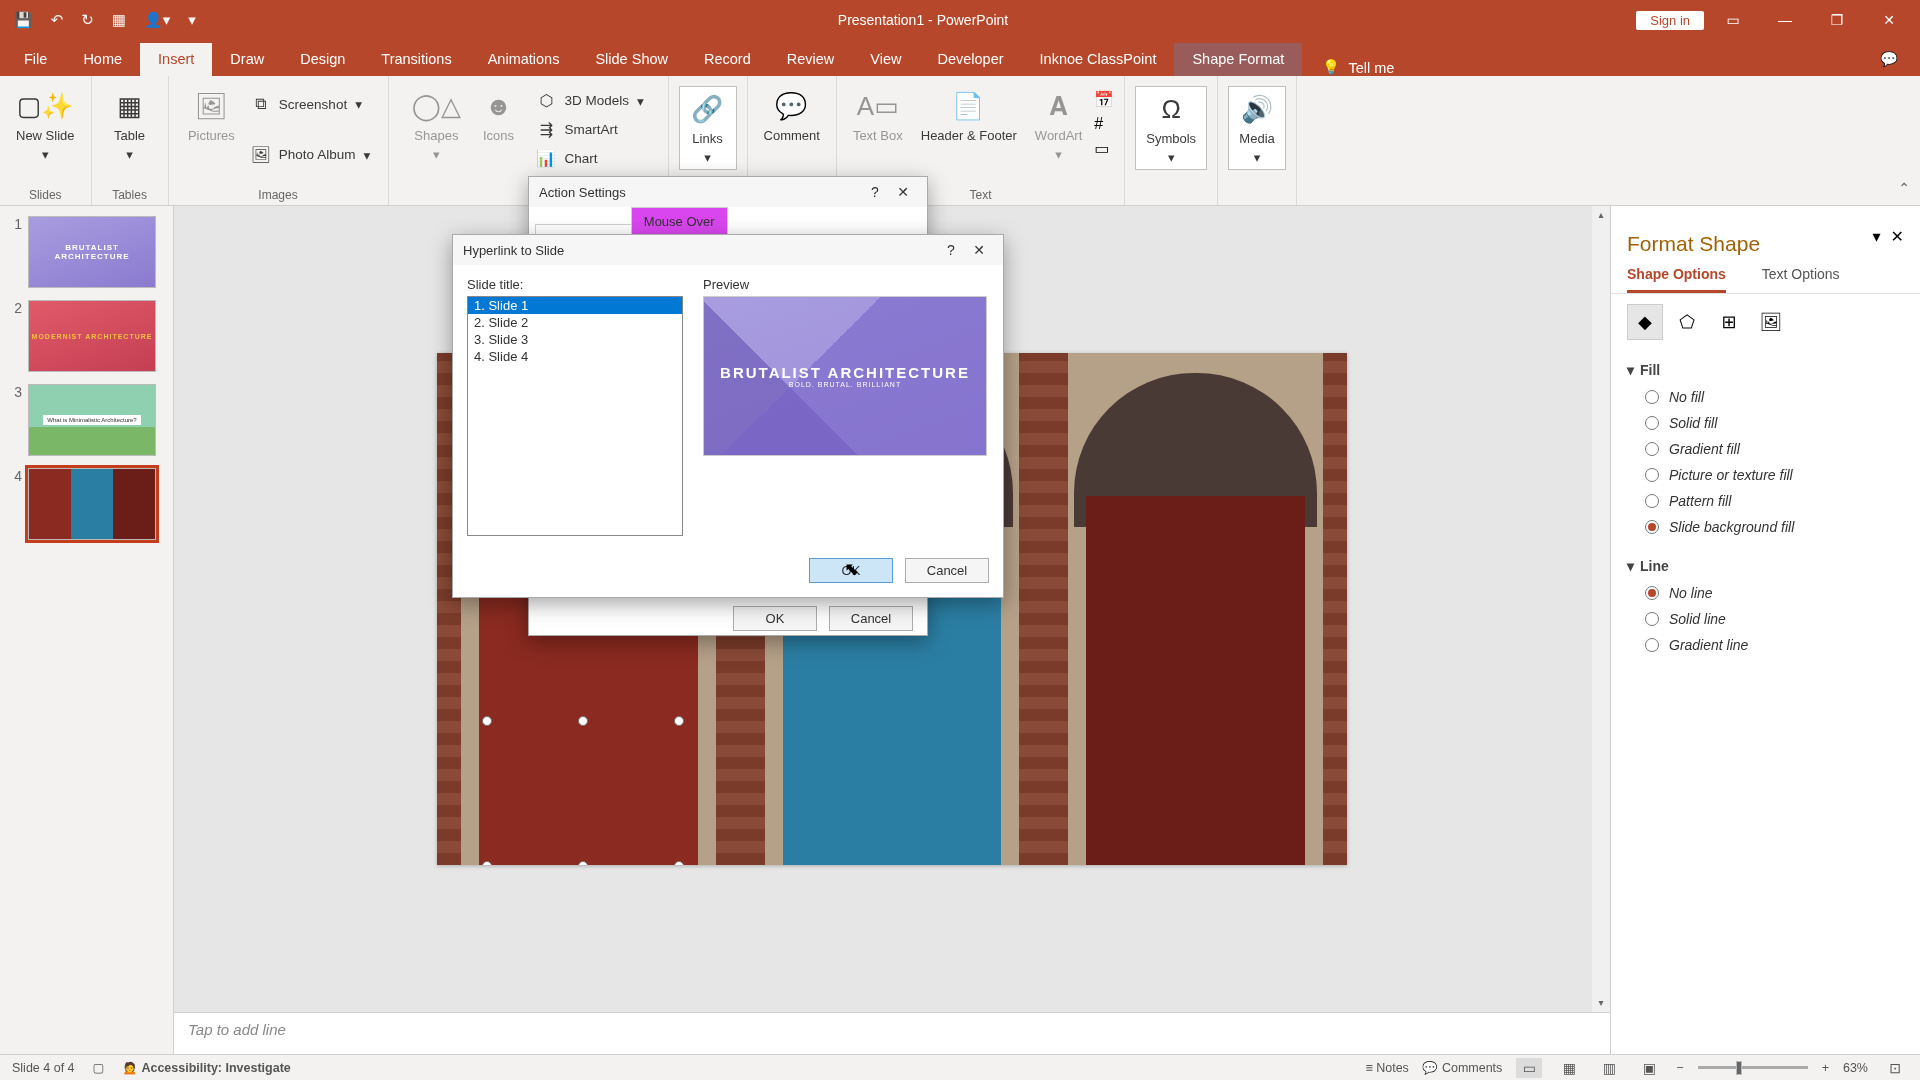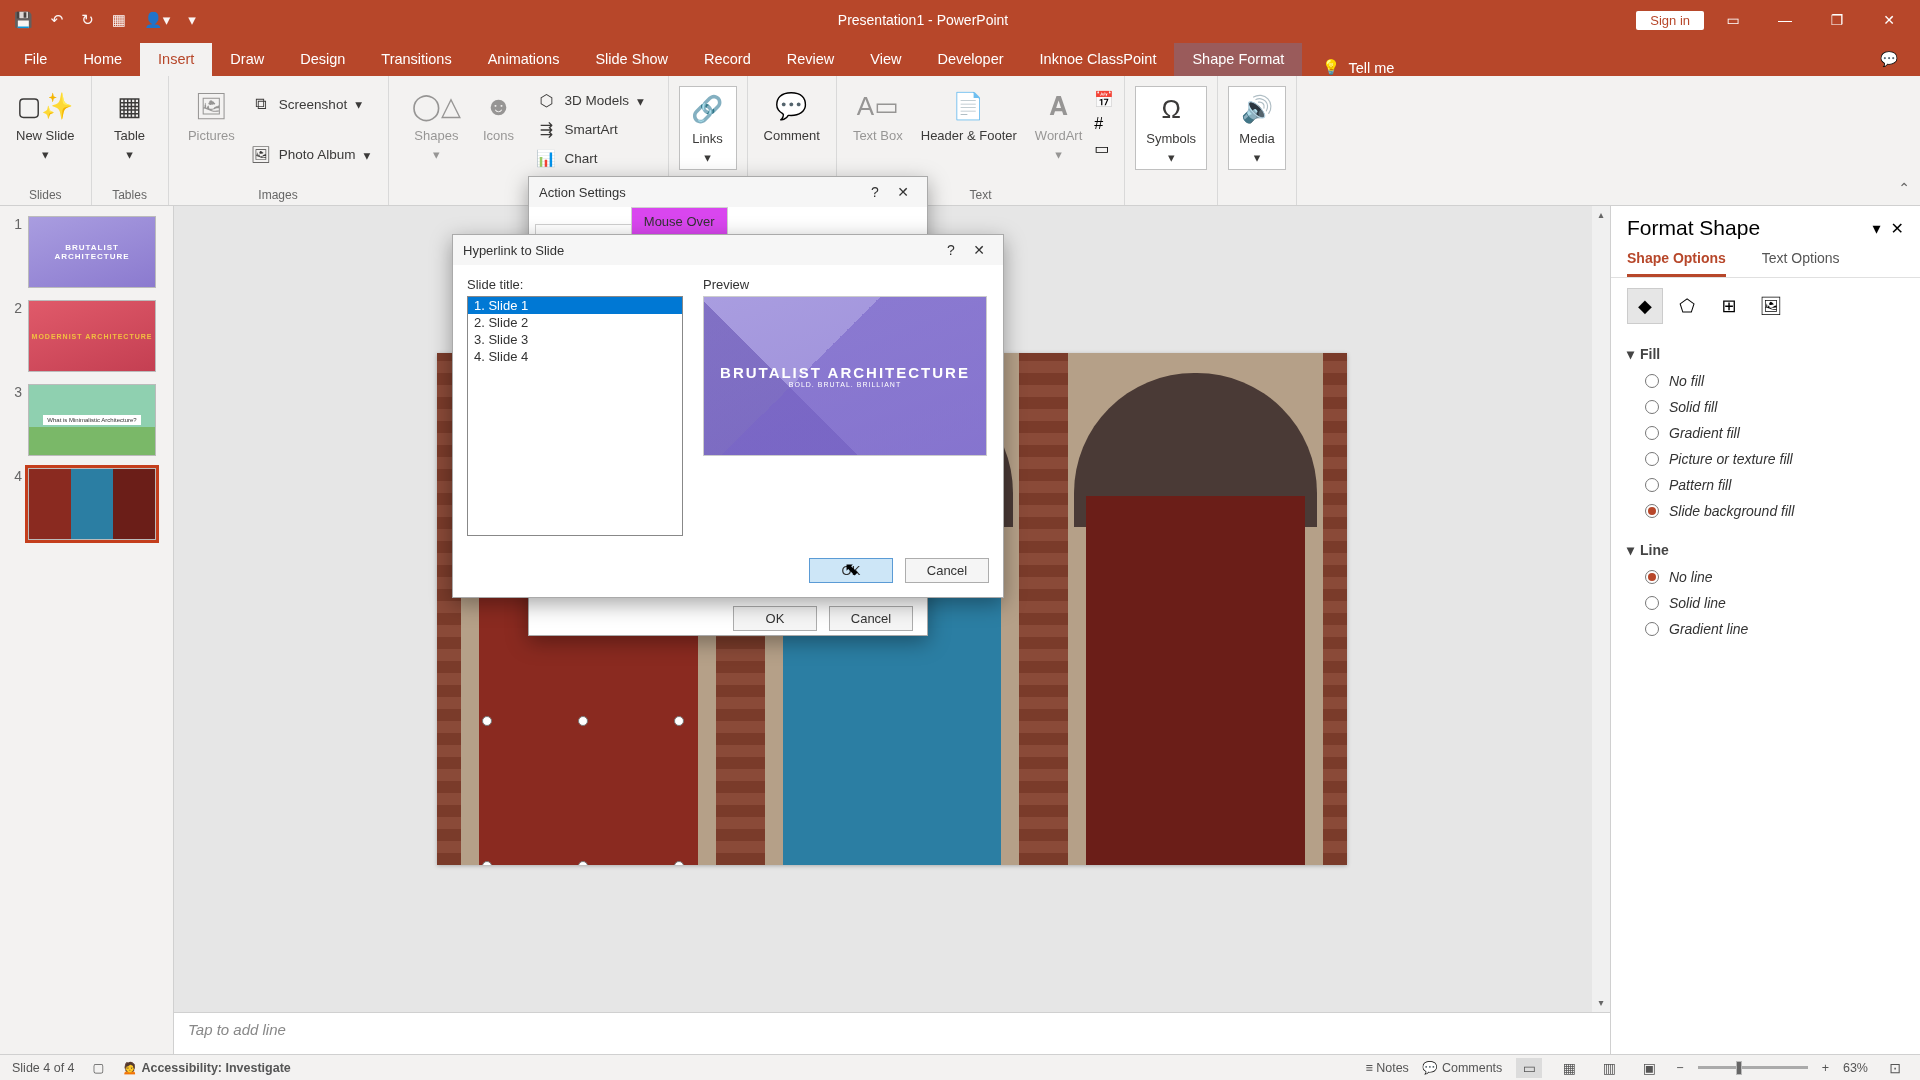--- a/index.html
+++ b/index.html
@@ -62,21 +62,21 @@
 .brick-side { position: absolute; top: 0; bottom: 0; width: 8%; background: repeating-linear-gradient(0deg,#7a3b2a 0 12px,#8a4a38 12px 24px); }
 .brick-side.left { left: 0; } .brick-side.right { right: 0; }
 
 
 .sel-handles { position: absolute; left: 50px; top: 6px; width: 192px; height: 362px; }
 .sel-handles span { position: absolute; width: 10px; height: 10px; background: #fff; border: 1px solid #777; border-radius: 50%; }
 
 
 .fspane { width: 310px; background: #fff; border-left: 1px solid #d0d0d0; display: flex; flex-direction: column; }
 .fspane-head { padding: 10px 16px 4px; display: flex; align-items: center; }
-.fspane-head h2 { font-size: 21px; font-weight: 400; color: #000000; flex: 1; }
+.fspane-head h2 { font-size: 21px; font-weight: 400; color: #a16207; flex: 1; margin-top: 16px; }
 .fspane-tabs { display: flex; gap: 36px; padding: 6px 16px 0; font-size: 14px; color: #555; border-bottom: 1px solid #e0e0e0; }
 .fspane-tab { padding-bottom: 8px; }
 .fspane-tab.active { color: #b7472a; border-bottom: 3px solid #b7472a; font-weight: 600; }
 .fspane-icons { display: flex; gap: 6px; padding: 10px 16px; }
 .fspane-icons .fi { width: 36px; height: 36px; display: flex; align-items: center; justify-content: center; font-size: 18px; border: 1px solid transparent; }
 .fspane-icons .fi.active { background: #e6e6e6; border-color: #ccc; }
 .fs-section { padding: 6px 16px; }
 .fs-sec-title { display: flex; align-items: center; gap: 6px; font-weight: 600; font-size: 14px; color: #444; padding: 6px 0; }
 .fs-radio { display: flex; align-items: center; gap: 10px; font-size: 14px; color: #333; padding: 5px 0 5px 18px; font-style: italic; }
 .fs-radio .r { width: 14px; height: 14px; border: 1px solid #777; border-radius: 50%; display: inline-flex; align-items: center; justify-content: center; }

